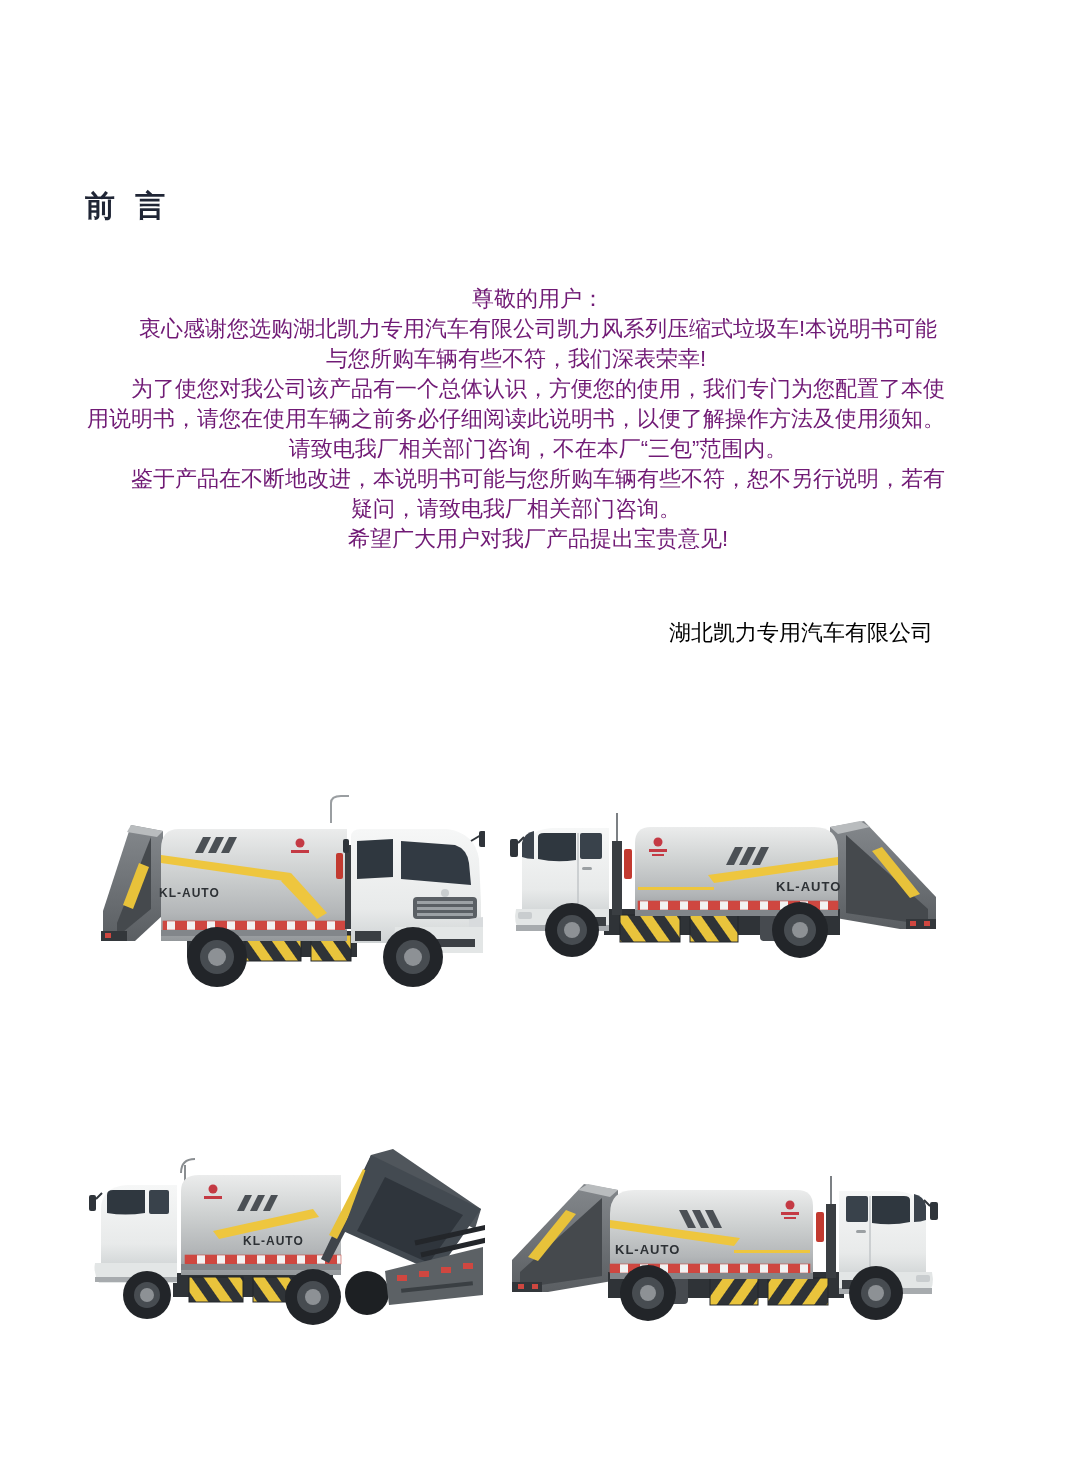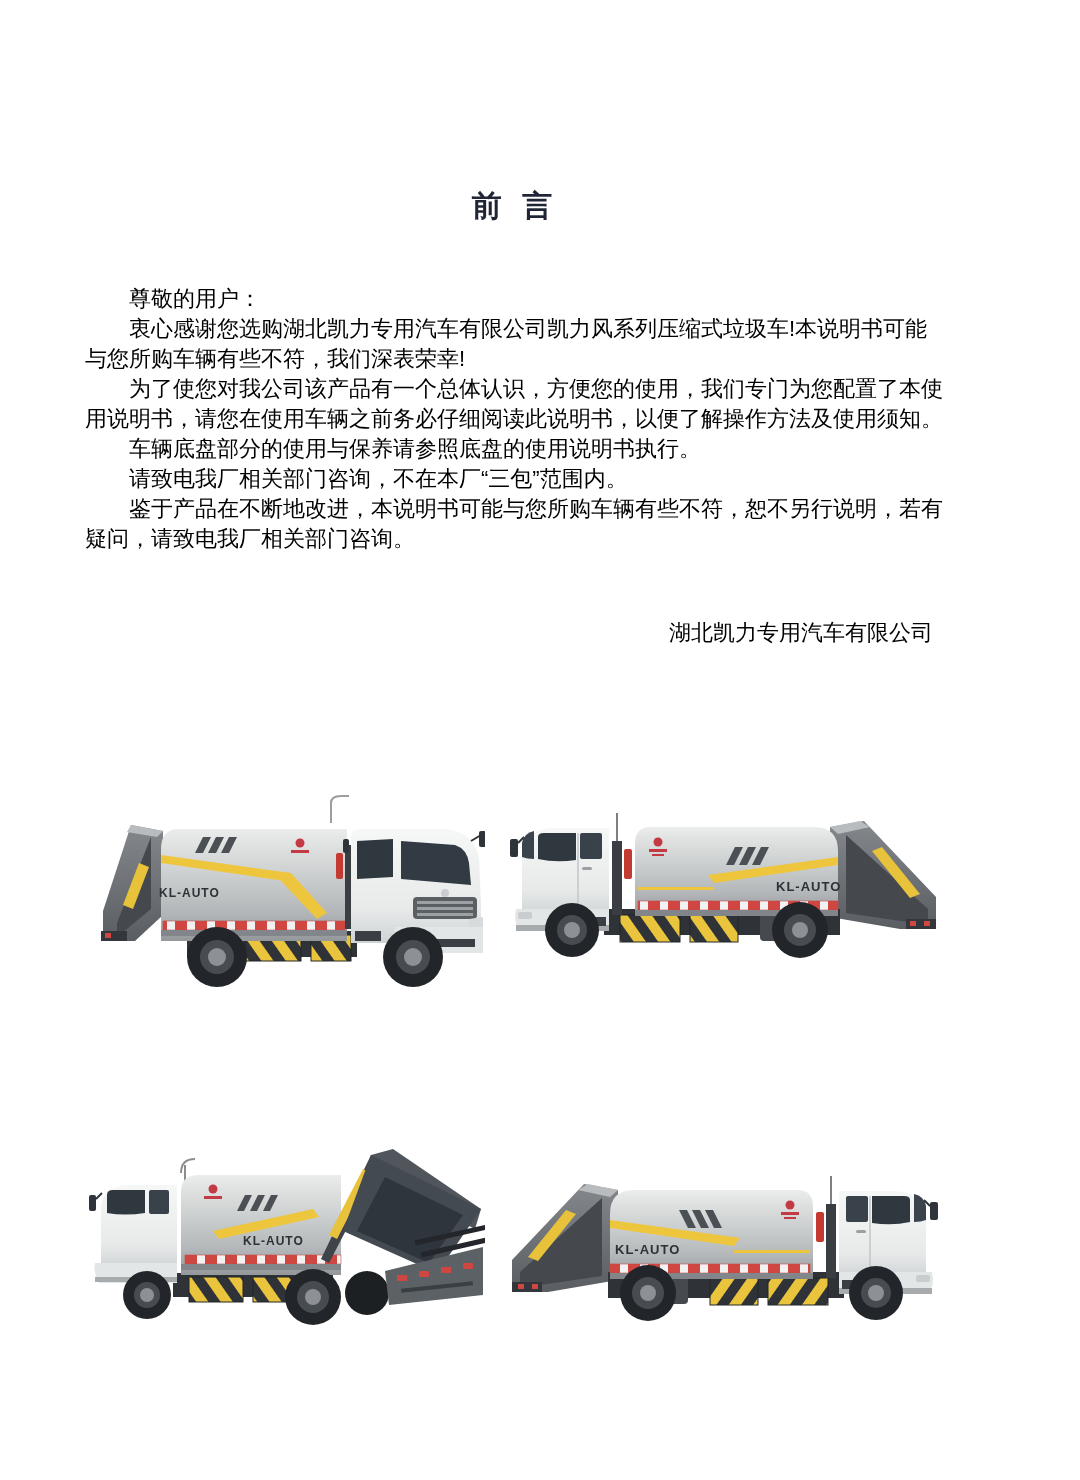--- a/index.html
+++ b/index.html
@@ -1,25 +1,25 @@
 <!DOCTYPE html>
 <html><head>
 <meta charset="utf-8">
 <style>
   html,body{margin:0;padding:0;background:#ffffff;}
   body{width:1080px;height:1480px;overflow:hidden;
        font-family:"Liberation Sans","DejaVu Sans",sans-serif;}
   .page{position:relative;width:1080px;height:1480px;background:#ffffff;}
 
   .title{position:absolute;top:186px;left:85px;width:860px;margin:0;
-         text-align:center;font-size:30px;font-weight:bold;color:#1f2535;
+         text-align:left;font-size:30px;font-weight:bold;color:#1f2535;
          letter-spacing:6px;}
 
   .body-text{position:absolute;top:284px;left:85px;width:862px;
-             font-size:22px;line-height:30px;color:#000000;}
+             font-size:22px;line-height:30px;color:#701a75;text-align:center;}
   .body-text p{margin:0;text-indent:2em;}
 
   .signature{position:absolute;top:618px;left:85px;width:848px;
              text-align:right;font-size:22px;color:#000000;}
 
   .fig{position:absolute;margin:0;padding:0;}
   .fig svg{display:block;width:100%;height:100%;}
   .fig1{left:95px;top:793px;width:390px;height:200px;}
   .fig2{left:508px;top:797px;width:430px;height:170px;}
   .fig3{left:85px;top:1143px;width:400px;height:190px;}
@@ -32,23 +32,23 @@
 <body>
 
 <div class="page">
 
   <h1 class="title">前 言</h1>
 
   <div class="body-text">
     <p>尊敬的用户：</p>
     <p>衷心感谢您选购湖北凯力专用汽车有限公司凯力风系列压缩式垃圾车!本说明书可能与您所购车辆有些不符，我们深表荣幸!</p>
     <p>为了使您对我公司该产品有一个总体认识，方便您的使用，我们专门为您配置了本使用说明书，请您在使用车辆之前务必仔细阅读此说明书，以便了解操作方法及使用须知。</p>
-    <p>车辆底盘部分的使用与保养请参照底盘的使用说明书执行。</p>
     <p>请致电我厂相关部门咨询，不在本厂“三包”范围内。</p>
     <p>鉴于产品在不断地改进，本说明书可能与您所购车辆有些不符，恕不另行说明，若有疑问，请致电我厂相关部门咨询。</p>
+    <p>希望广大用户对我厂产品提出宝贵意见!</p>
   </div>
 
   <div class="signature">湖北凯力专用汽车有限公司</div>
 
   <svg width="0" height="0" style="position:absolute" aria-hidden="true">
     <defs>
       <linearGradient id="gBody" x1="0" x2="0" y1="0" y2="1">
         <stop offset="0" stop-color="#ebecec"></stop>
           <stop offset="0.4" stop-color="#cdd0d0"></stop>
         <stop offset="0.75" stop-color="#b3b6b8"></stop>

